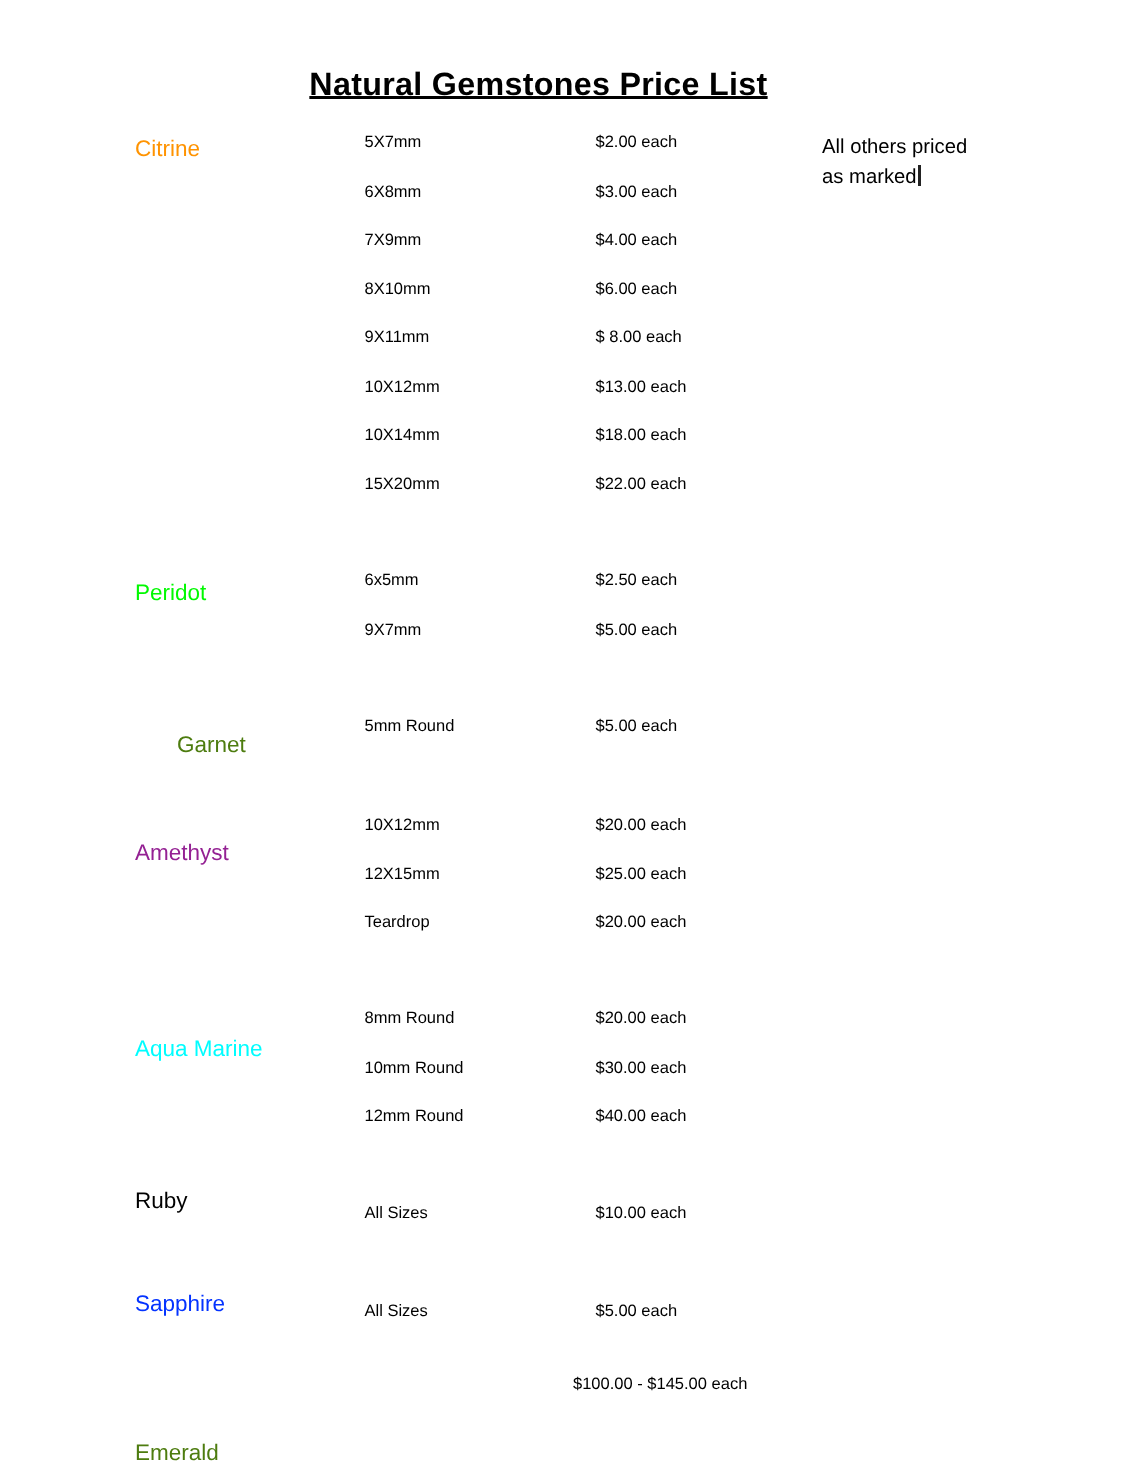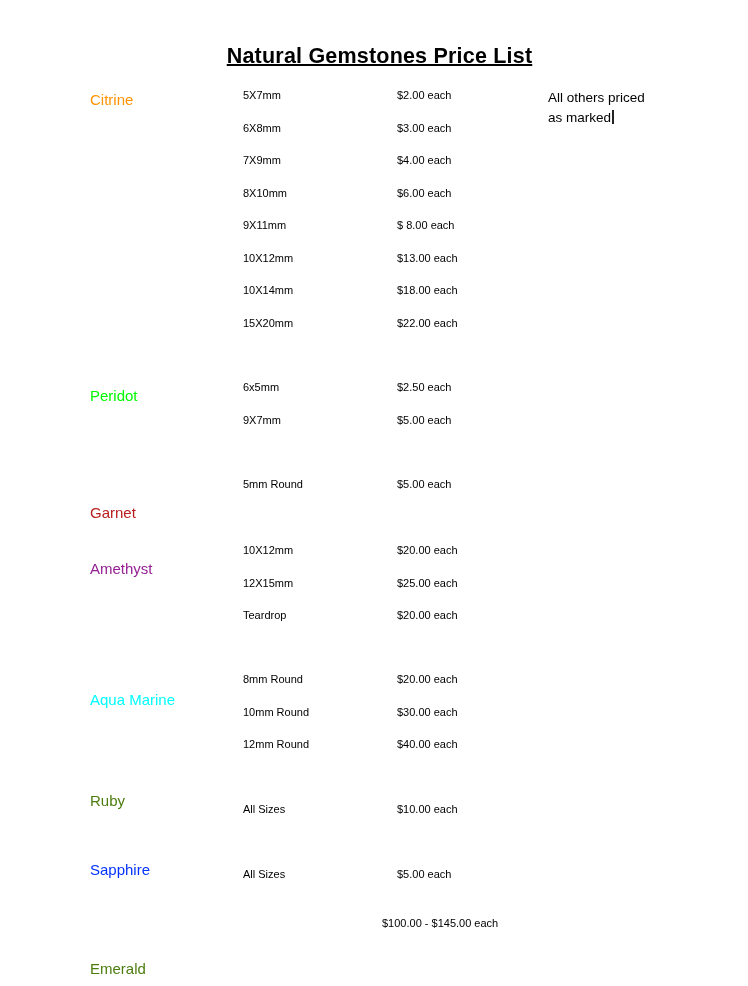--- a/index.html
+++ b/index.html
@@ -8,21 +8,20 @@
     background: #ffffff;
   }
   .page {
     position: relative;
     width: 704px;
     height: 986px;
     background: #ffffff;
     font-family: "Liberation Sans", sans-serif;
     color: #000000;
     overflow: hidden;
-    padding-left: 41px;
   }
   .doc-title {
     position: absolute;
     top: 44px;
     left: 0;
     right: 0;
     text-align: center;
     transform: translateX(7px);
     font-size: 21.5px;
     font-weight: bold;
@@ -121,21 +120,21 @@
       </div>
       <div class="gem-label" style="top: 387px; color: rgb(0, 249, 0);">Peridot</div>
       <div class="row" style="top: 381px;">
         <span class="size">6x5mm</span>
         <span class="price">$2.50 each</span>
       </div>
       <div class="row" style="top: 413.5px;">
         <span class="size">9X7mm</span>
         <span class="price">$5.00 each</span>
       </div>
-      <div class="gem-label" style="top: 504px; color: #b91c1c;">Garnet</div>
+      <div class="gem-label" style="top: 488px; color: #4d7c0f; margin-left: 28px;">Garnet</div>
       <div class="row" style="top: 478px;">
         <span class="size">5mm Round</span>
         <span class="price">$5.00 each</span>
       </div>
       <div class="gem-label" style="top: 560px; color: rgb(148, 33, 147);">Amethyst</div>
       <div class="row" style="top: 544px;">
         <span class="size">10X12mm</span>
         <span class="price">$20.00 each</span>
       </div>
       <div class="row" style="top: 576.5px;">
@@ -152,21 +151,21 @@
         <span class="price">$20.00 each</span>
       </div>
       <div class="row" style="top: 705.5px;">
         <span class="size">10mm Round</span>
         <span class="price">$30.00 each</span>
       </div>
       <div class="row" style="top: 738px;">
         <span class="size">12mm Round</span>
         <span class="price">$40.00 each</span>
       </div>
-      <div class="gem-label" style="top: 792px; color: #4d7c0f;">Ruby</div>
+      <div class="gem-label" style="top: 792px; color: #000000;">Ruby</div>
       <div class="row" style="top: 803px;">
         <span class="size">All Sizes</span>
         <span class="price">$10.00 each</span>
       </div>
       <div class="gem-label" style="top: 861px; color: rgb(4, 51, 255);">Sapphire</div>
       <div class="row" style="top: 868px;">
         <span class="size">All Sizes</span>
         <span class="price">$5.00 each</span>
       </div>
       <div class="gem-label" style="top: 960px; color: #4d7c0f;">Emerald</div>

